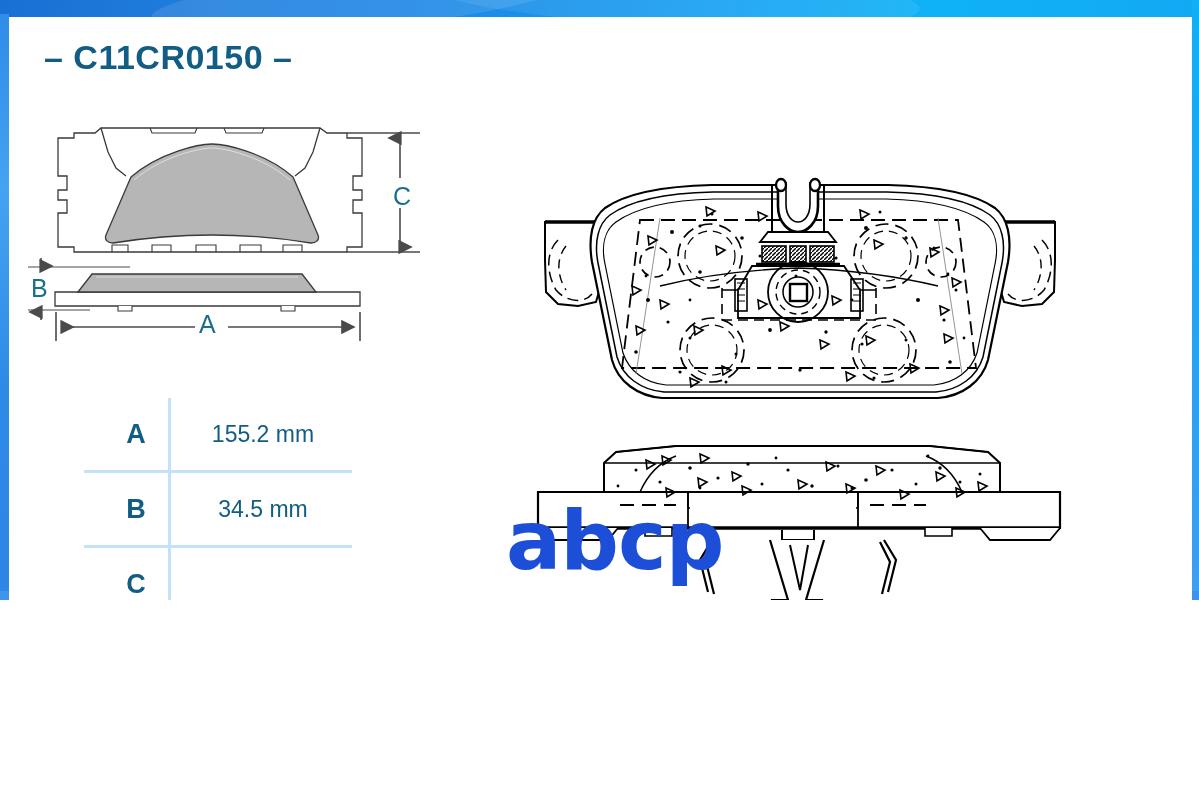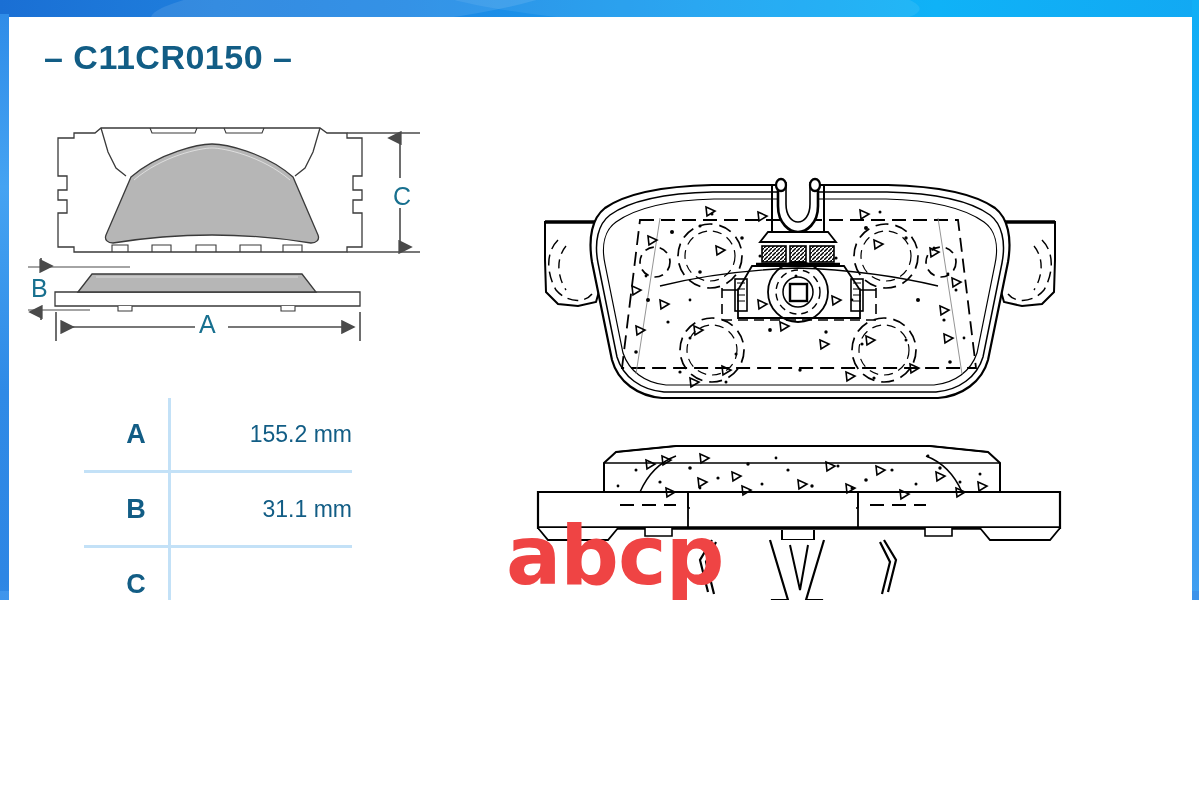--- a/index.html
+++ b/index.html
@@ -117,40 +117,40 @@
     font-size: 27px;
     font-weight: bold;
     color: #125d85;
   }
   .spec-val {
     position: absolute;
     left: 90px;
     top: 50%;
     transform: translateY(-50%);
     width: 178px;
-    text-align: right;
+    text-align: center;
     font-size: 23px;
     color: #125d85;
   }
   .spec-vline {
     position: absolute;
     left: 84px;
     top: 0;
     width: 3px;
     height: 100%;
     background: #c3e1f7;
   }
   
   .watermark {
     position: absolute;
     left: 506px;
-    top: 508px;
+    top: 493px;
     font-size: 82px;
     font-weight: bold;
-    color: #ef4444;
+    color: #1d4ed8;
     letter-spacing: -1px;
     font-family: "DejaVu Sans", sans-serif;
     user-select: none;
   }
 </style>
 </head>
 <body>
 
 <div id="page">
 
@@ -477,21 +477,21 @@
   <div class="spec-table">
     <div class="spec-vline"></div>
 
     <div class="spec-row">
       <div class="spec-key">A</div>
       <div class="spec-val">155.2 mm</div>
     </div>
 
     <div class="spec-row">
       <div class="spec-key">B</div>
-      <div class="spec-val">31.1 mm</div>
+      <div class="spec-val">34.5 mm</div>
     </div>
 
     <div class="spec-row">
       <div class="spec-key">C</div>
     </div>
   </div>
 
   <div class="watermark">abcp</div>
 
 </div>

